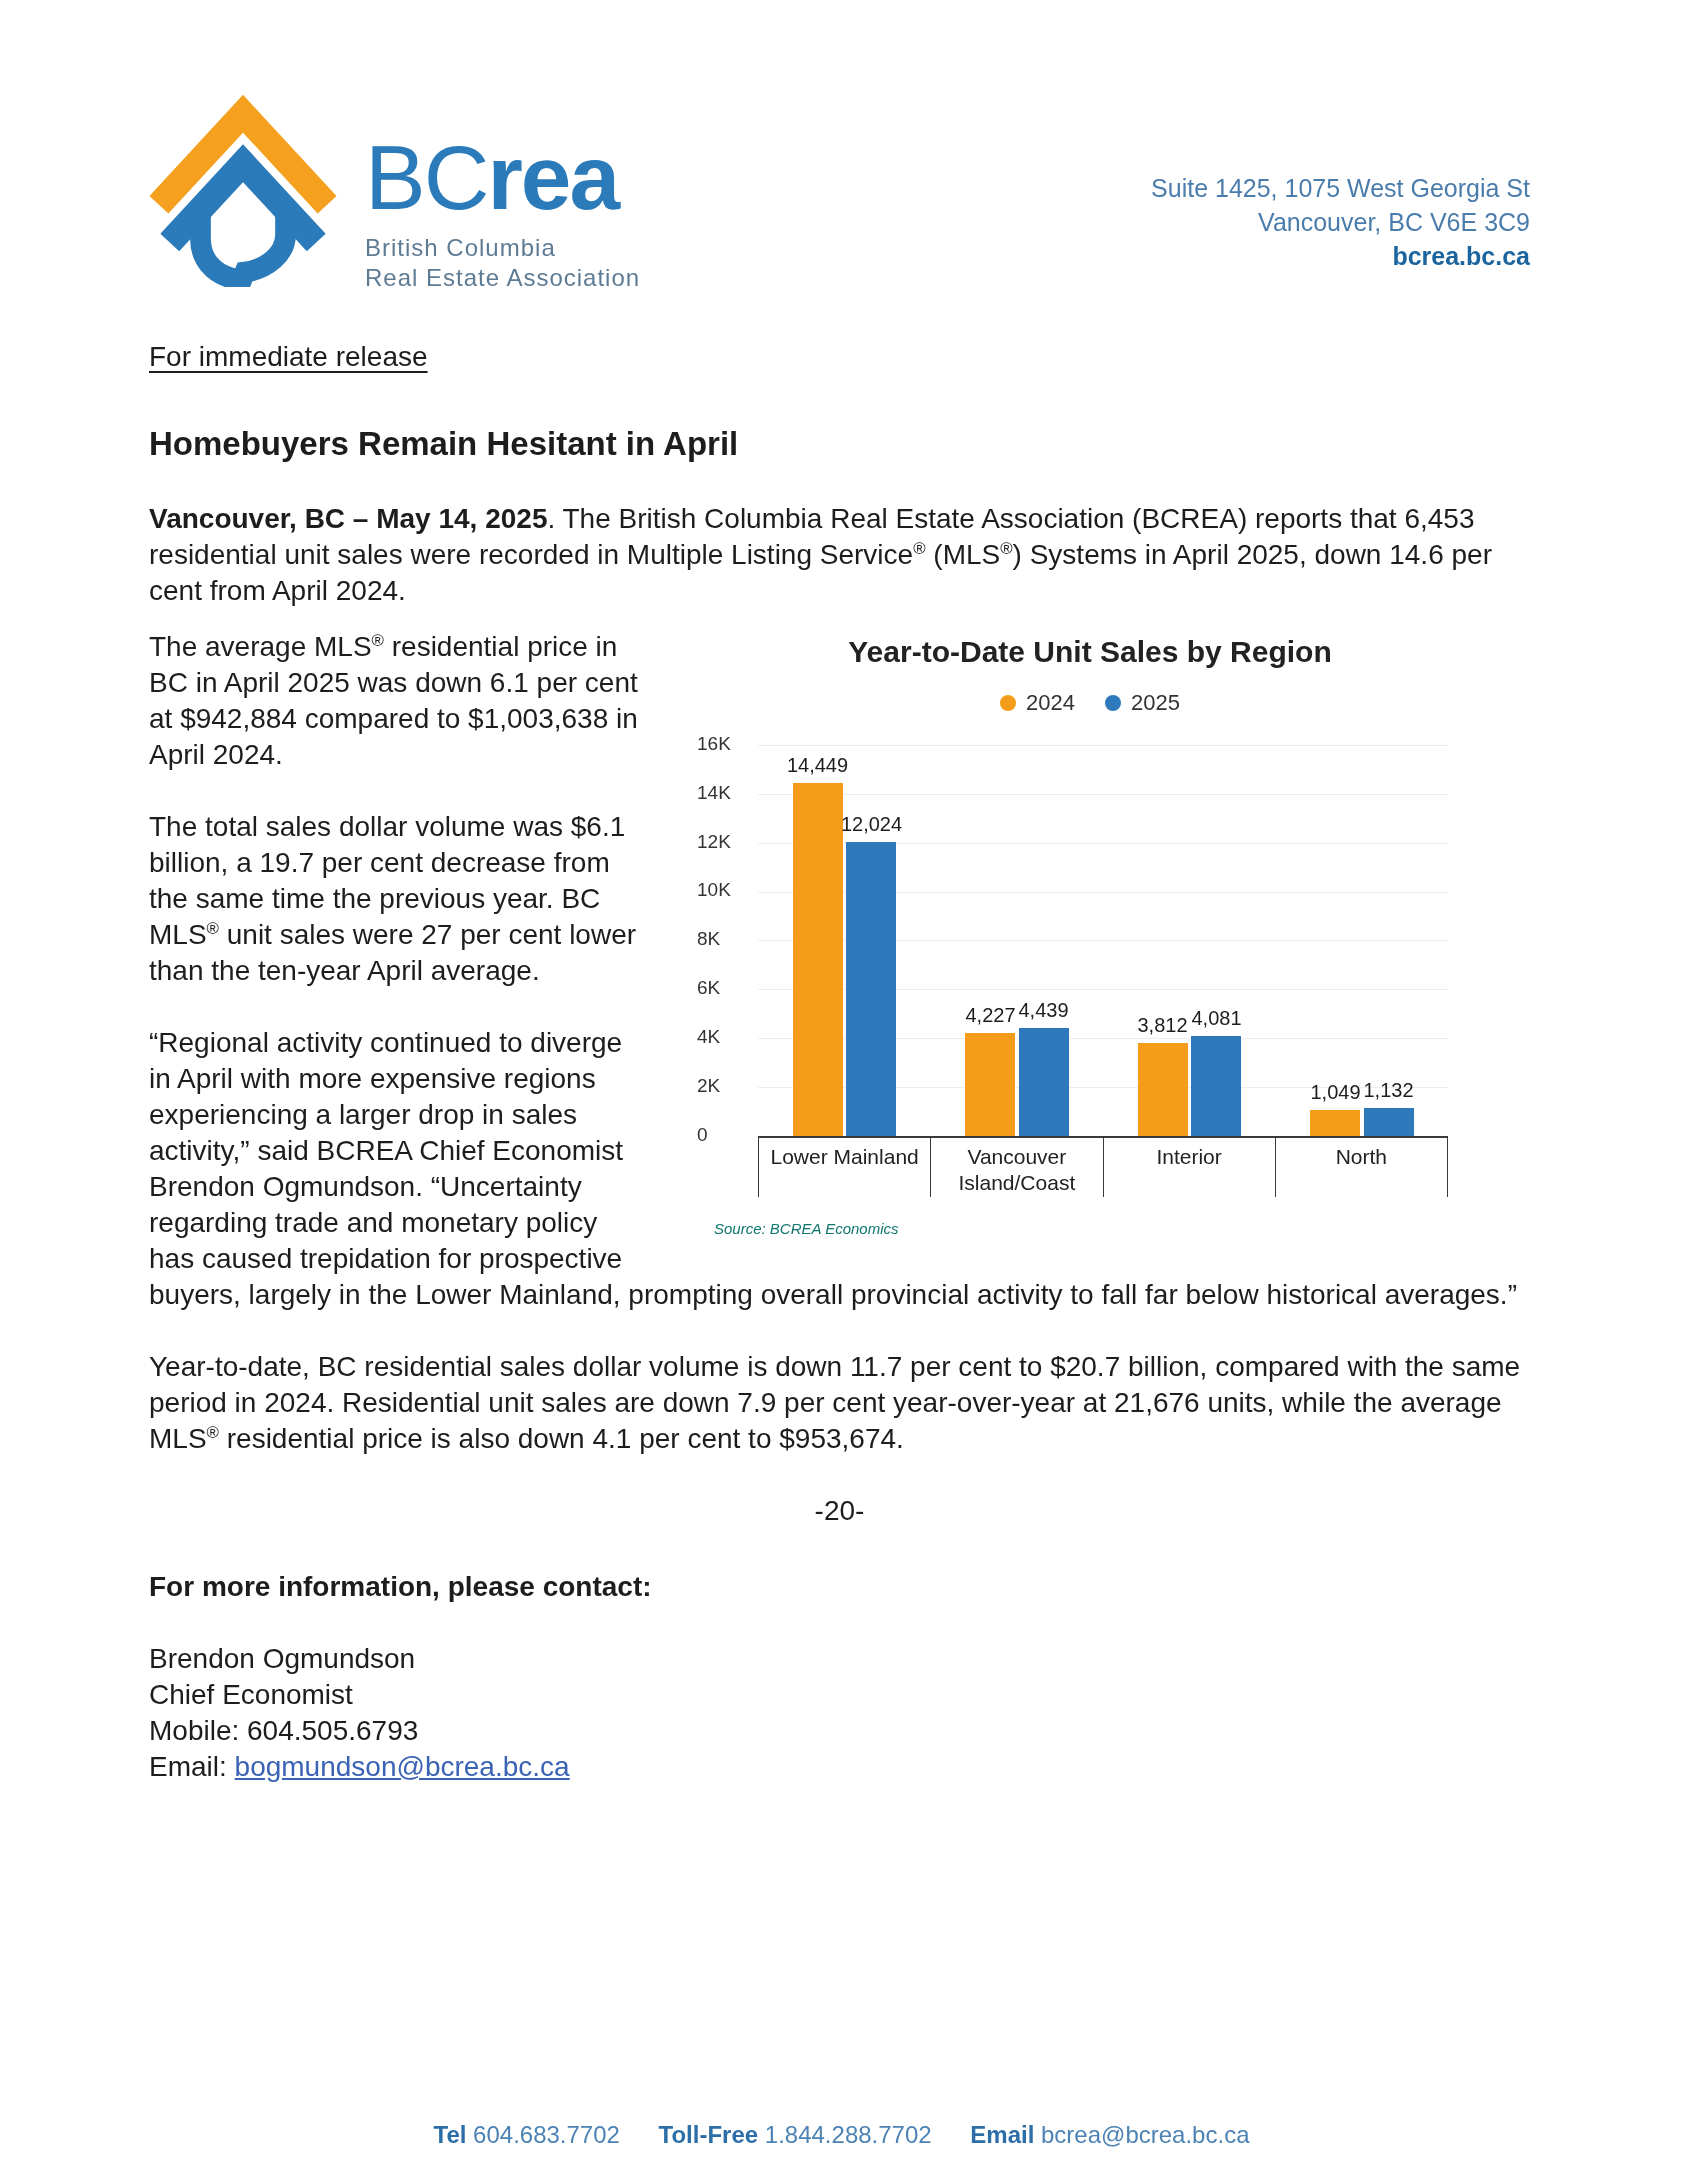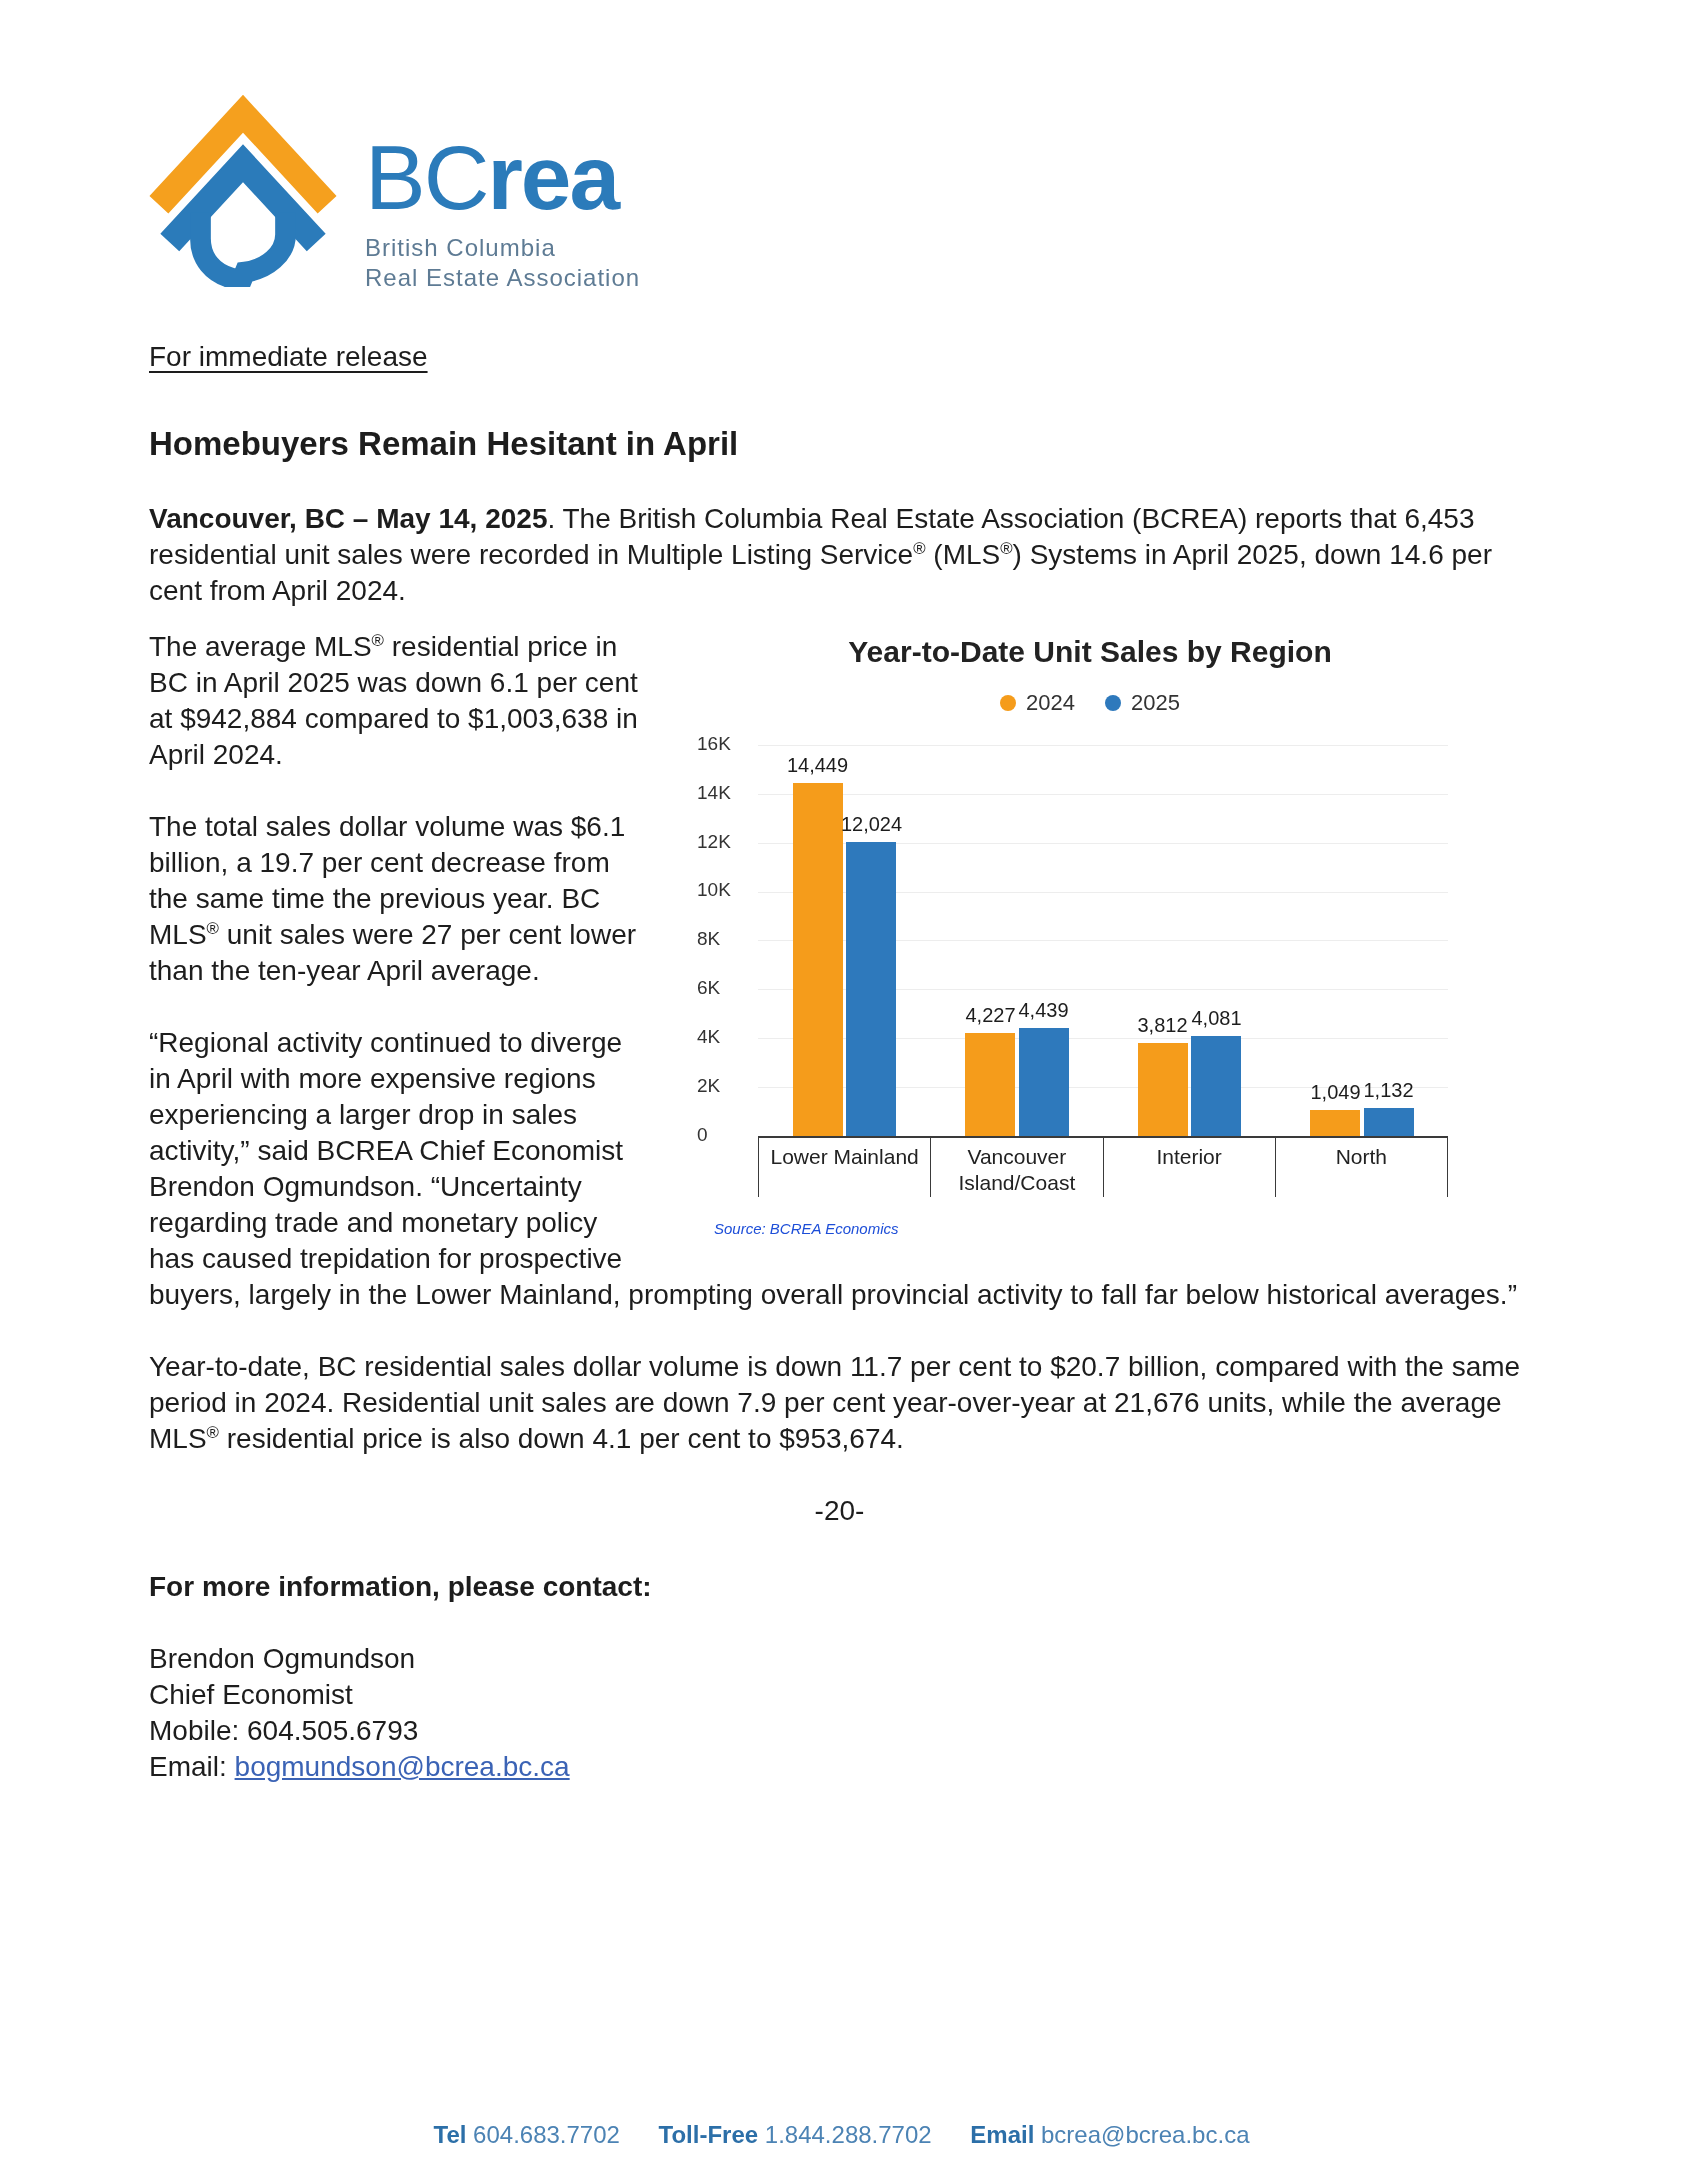--- a/index.html
+++ b/index.html
@@ -43,21 +43,21 @@
   .plot-outer { position:relative; margin:26px 48px 0 74px; }
   .plot { position:relative; height:391px; border-bottom:2px solid #3a3a3a; }
   .gridline { position:absolute; left:0; right:0; height:1px; background:#ededed; }
   .ytick { position:absolute; left:-61px; width:57px; font-size:19px; line-height:22px; color:#333; text-align:left; }
   .bar { position:absolute; bottom:0; }
   .bar-label { position:absolute; width:109px; text-align:center; font-size:20px; line-height:24px; color:#1d1d1d; }
   .xlabels { display:flex; border-top:0; }
   .xcell { flex:1; border-left:1px solid #3a3a3a; min-height:59px; padding:6px 6px 0 6px;
            text-align:center; font-size:21px; line-height:26px; color:#222; }
   .xcell:last-child { border-right:1px solid #3a3a3a; }
-  .chart-source { margin:14px 0 0 30px; font-size:15px; font-style:italic; color:#1d4ed8; }
+  .chart-source { margin:14px 0 0 30px; font-size:15px; font-style:italic; color:#0f766e; }
   
   .footer { position:absolute; left:0; right:0; top:2121px; text-align:center; font-size:24px; color:#4c83b4; }
   .footer .lbl { font-weight:700; color:#2c6fa8; }
   .footer .seg { margin:0 16px; white-space:nowrap; }
 </style>
 </head>
 <body>
 
 <div class="page">
 
@@ -70,20 +70,25 @@
           <path d="M52 130 L52 156 C52 177 65 191 83 196 L90 207 L97 190 C119 187 138 172 138 152 L138 130" stroke="#2B7BBA" stroke-width="21" fill="none"></path>
         </svg>
       </span>
       <div class="logo-text">
         <div class="brand"><span class="bc">BC</span><span class="rea">rea</span></div>
         <div class="logo-sub">
           <div>British Columbia</div>
           <div>Real Estate Association</div>
         </div>
       </div>
+    </div>
+    <div class="address">
+      <div>Suite 1425, 1075 West Georgia St</div>
+      <div>Vancouver, BC V6E 3C9</div>
+      <div class="site">bcrea.bc.ca</div>
     </div>
   </div>
 
   <div class="content">
     <div class="release">For immediate release</div>
     <h1 class="headline">Homebuyers Remain Hesitant in April</h1>
 
     <p class="para"><span class="bold">Vancouver, BC – May 14, 2025</span><span>. The British Columbia Real Estate Association (BCREA) reports that 6,453 residential unit sales were recorded in Multiple Listing Service<sup>®</sup> (MLS<sup>®</sup>) Systems in April 2025, down 14.6 per cent from April 2024.</span></p>
 
     <div class="wrap-zone">

